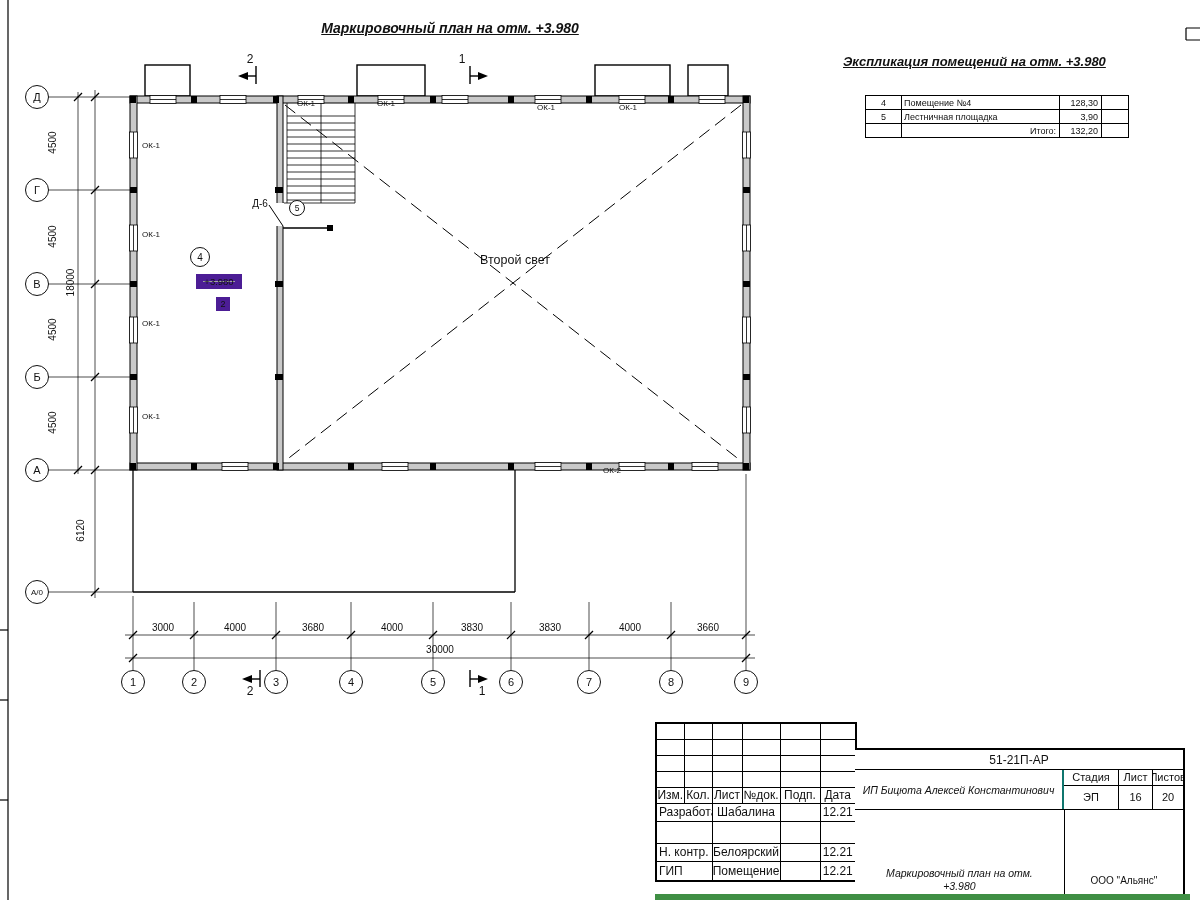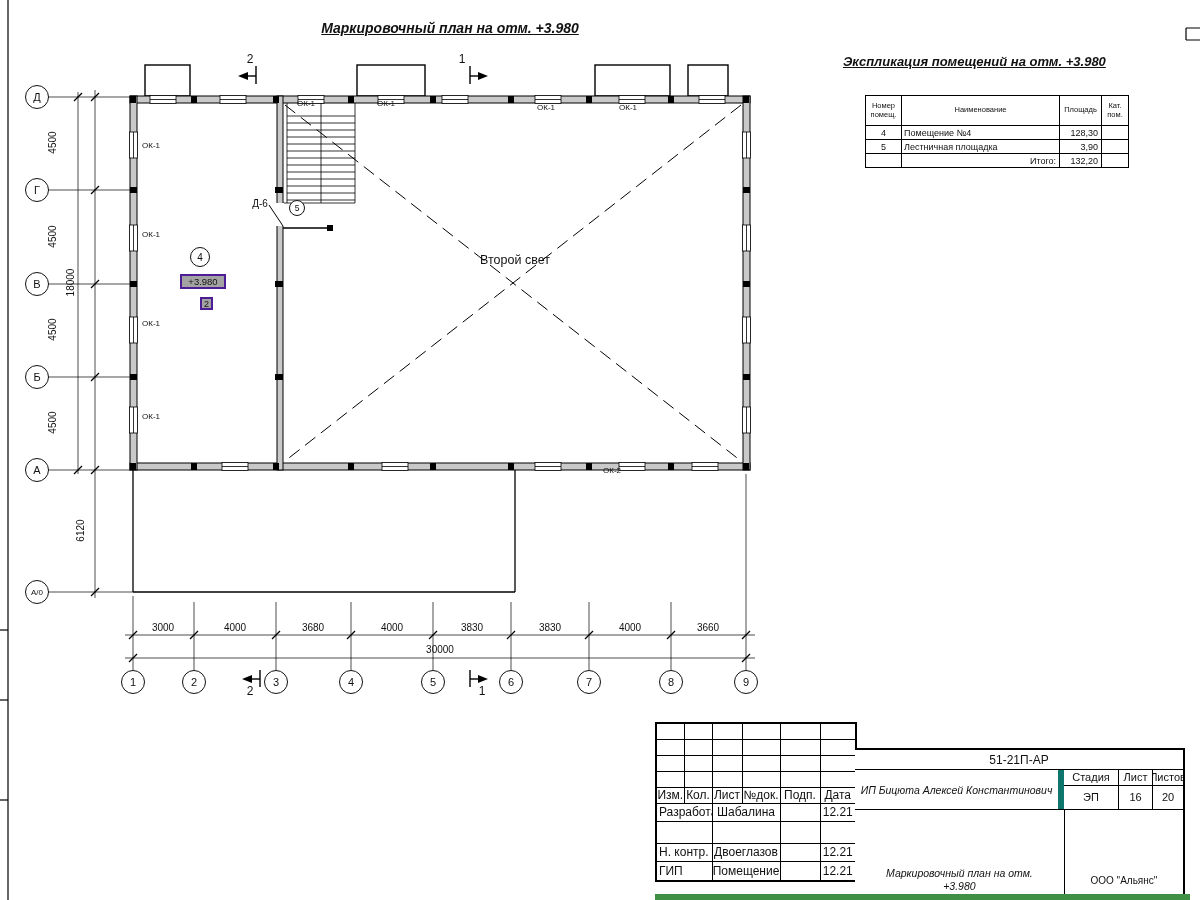--- a/index.html
+++ b/index.html
@@ -10,21 +10,21 @@
   .lbl { position:absolute; white-space:nowrap; color:#111; }
   .ctr { text-align:center; }
   .it  { font-style:italic; }
   .b   { font-weight:bold; }
   .ul  { text-decoration:underline; }
   .circle { position:absolute; border:1px solid #111; border-radius:50%;
             display:flex; align-items:center; justify-content:center; background:#fff; }
   .vdim { transform:rotate(-90deg); }
   .dim  { font-size:10px; text-align:center; position:absolute; }
   .small{ font-size:8px; }
-  .boxed { position:absolute; border:2px solid #4c1d95; display:flex; align-items:center; justify-content:center; background:#a3a3a3; }
+  .boxed { position:absolute; border:7px solid #4c1d95; display:flex; align-items:center; justify-content:center; background:#a3a3a3;margin-left:16px; }
 
   
   #expl { position:absolute; left:865px; top:95px; border-collapse:collapse; table-layout:fixed; background:#fff; }
   #expl td { border:1px solid #000; font-size:9px; padding:0 2px; height:14px; overflow:hidden; }
   #expl tr.hdr td { font-size:7.5px; text-align:center; height:30px; line-height:1.15; }
   #expl .c { text-align:center; } #expl .r { text-align:right; padding-right:3px; }
 
   
   #tb-left { position:absolute; left:655px; top:722px; width:200px; border-collapse:collapse;
              table-layout:fixed; border:2px solid #000; background:#fff; }
@@ -32,21 +32,21 @@
   #tb-left td.role { text-align:left; padding-left:2px; }
   tr.h16{height:16px} tr.h18{height:18px} tr.h20{height:20px} tr.h22{height:22px}
 
   
   #tb-right { position:absolute; left:855px; top:748px; width:330px; height:204px;
               border:2px solid #000; border-left:none; display:flex; flex-direction:column; background:#fff; }
   .tbr-row1 { height:20px; border-bottom:1px solid #000; display:flex; align-items:center; justify-content:center; font-size:12px; }
   .tbr-row2 { height:58px; border-bottom:1px solid #000; font-size:11px; text-align:center;
               display:flex; align-items:center; justify-content:center; padding:0 8px; line-height:1.3; }
   .tbr-row3 { height:40px; border-bottom:1px solid #000; display:flex; }
-  .client   { width:211px; border-right:6px solid #0f766e; font-style:italic; font-size:10.5px;
+  .client   { width:211px; border-right:2px solid #0f766e; font-style:italic; font-size:10.5px;
               display:flex; align-items:center; justify-content:center; text-align:center; padding:0 4px; }
   .stage-grid { width:119px; display:flex; flex-direction:column; }
   .stage-hdr  { height:16px; display:flex; border-bottom:1px solid #000; }
   .stage-hdr > div { border-right:1px solid #000; font-size:11px; display:flex; align-items:center; justify-content:center; overflow:hidden; }
   .stage-hdr > div:last-child { border-right:none; }
   .stage-vals { height:24px; display:flex; }
   .stage-vals > div { border-right:1px solid #000; font-size:11px; display:flex; align-items:center; justify-content:center; }
   .stage-vals > div:last-child { border-right:none; }
   .w55{width:55px} .w34{width:34px} .w30{width:30px}
   .tbr-row4 { flex:1; display:flex; }
@@ -372,26 +372,20 @@
 <div class="lbl it b ul" style="left:843px;top:54px;font-size:13px">Экспликация помещений на отм. +3.980</div>
 
 <table id="expl">
   <colgroup>
         <col style="width:36px">
         <col style="width:158px">
         <col style="width:42px">
         <col style="width:27px">
       </colgroup>
   <tbody>
-    <tr class="hdr">
-      <td>Номер помещ.</td>
-      <td>Наименование</td>
-      <td>Площадь</td>
-      <td>Кат. пом.</td>
-    </tr>
     <tr>
       <td class="c">4</td>
       <td>Помещение №4</td>
       <td class="r">128,30</td>
       <td></td>
     </tr>
     <tr>
       <td class="c">5</td>
       <td>Лестничная площадка</td>
       <td class="r">3,90</td>
@@ -463,21 +457,21 @@
       <td>12.21</td>
     </tr>
     <tr class="h22">
       <td colspan="2"></td>
           <td colspan="2"></td>
           <td></td>
           <td></td>
     </tr>
     <tr class="h18">
       <td colspan="2" class="role">Н. контр.</td>
-      <td colspan="2">Двоеглазов</td>
+      <td colspan="2">Белоярский</td>
       <td></td>
       <td>12.21</td>
     </tr>
     <tr class="h20">
       <td colspan="2" class="role">ГИП</td>
       <td colspan="2">Помещение</td>
       <td></td>
       <td>12.21</td>
     </tr>
   </tbody>

